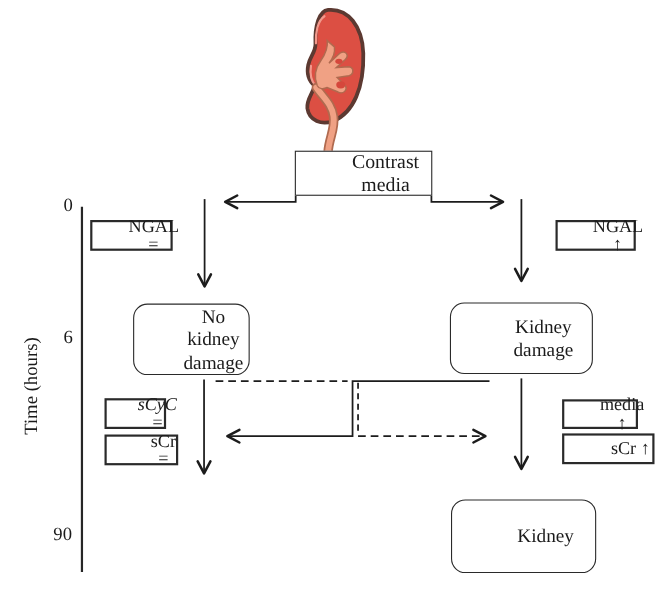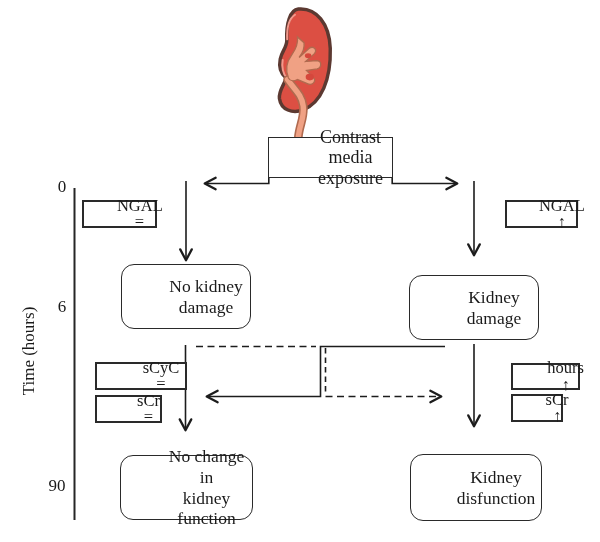--- a/index.html
+++ b/index.html
@@ -87,42 +87,36 @@
     <line class="lnd" x1="325.5" y1="396.5" x2="441" y2="396.5" marker-end="url(#ah)"></line>
   </svg>
 
   <div class="axis-label">Time (hours)</div>
   <div class="tick" style="left:62px; top:186px;">0</div>
   <div class="tick" style="left:62px; top:306px;">6</div>
   <div class="tick" style="left:57px; top:485px;">90</div>
 
   <div class="box exposure" style="left:268px; top:137px; width:125px; height:41px;">
     <span>Contrast media</span>
-    <span>exposure</span>
   </div>
 
   <div class="box" style="left:82px; top:200px; width:75px; height:28px;">NGAL =</div>
   <div class="box" style="left:505px; top:200px; width:73px; height:28px;text-align:center;">NGAL ↑</div>
 
-  <div class="box round" style="left:121px; top:264px; width:130px; height:65px;">
+  <div class="box round" style="left:121px; top:276px; width:106px; height:65px;">
     <span>No kidney</span>
     <span>damage</span>
   </div>
   <div class="box round" style="left:409px; top:275px; width:130px; height:65px;">
     <span>Kidney</span>
     <span>damage</span>
   </div>
 
-  <div class="box" style="left:95px; top:362px; width:92px; height:28px;">sCyC =</div>
+  <div class="box" style="left:95px; top:362px; width:56px; height:28px;font-style:italic;">sCyC =</div>
   <div class="box" style="left:95px; top:395px; width:67px; height:28px;">sCr =</div>
-  <div class="box" style="left:511px; top:363px; width:69px; height:27px;">hours ↑</div>
-  <div class="box" style="left:511px; top:394px; width:52px; height:28px;">sCr ↑</div>
+  <div class="box" style="left:511px; top:363px; width:69px; height:27px;">media ↑</div>
+  <div class="box" style="left:511px; top:394px; width:84px; height:28px;">sCr ↑</div>
 
-  <div class="box round" style="left:120px; top:455px; width:133px; height:65px;">
-    <span>No change in</span>
-    <span>kidney function</span>
-  </div>
   <div class="box round" style="left:410px; top:454px; width:132px; height:67px;">
     <span>Kidney</span>
-    <span>disfunction</span>
   </div>
 
 </div>
 
 </body></html>

